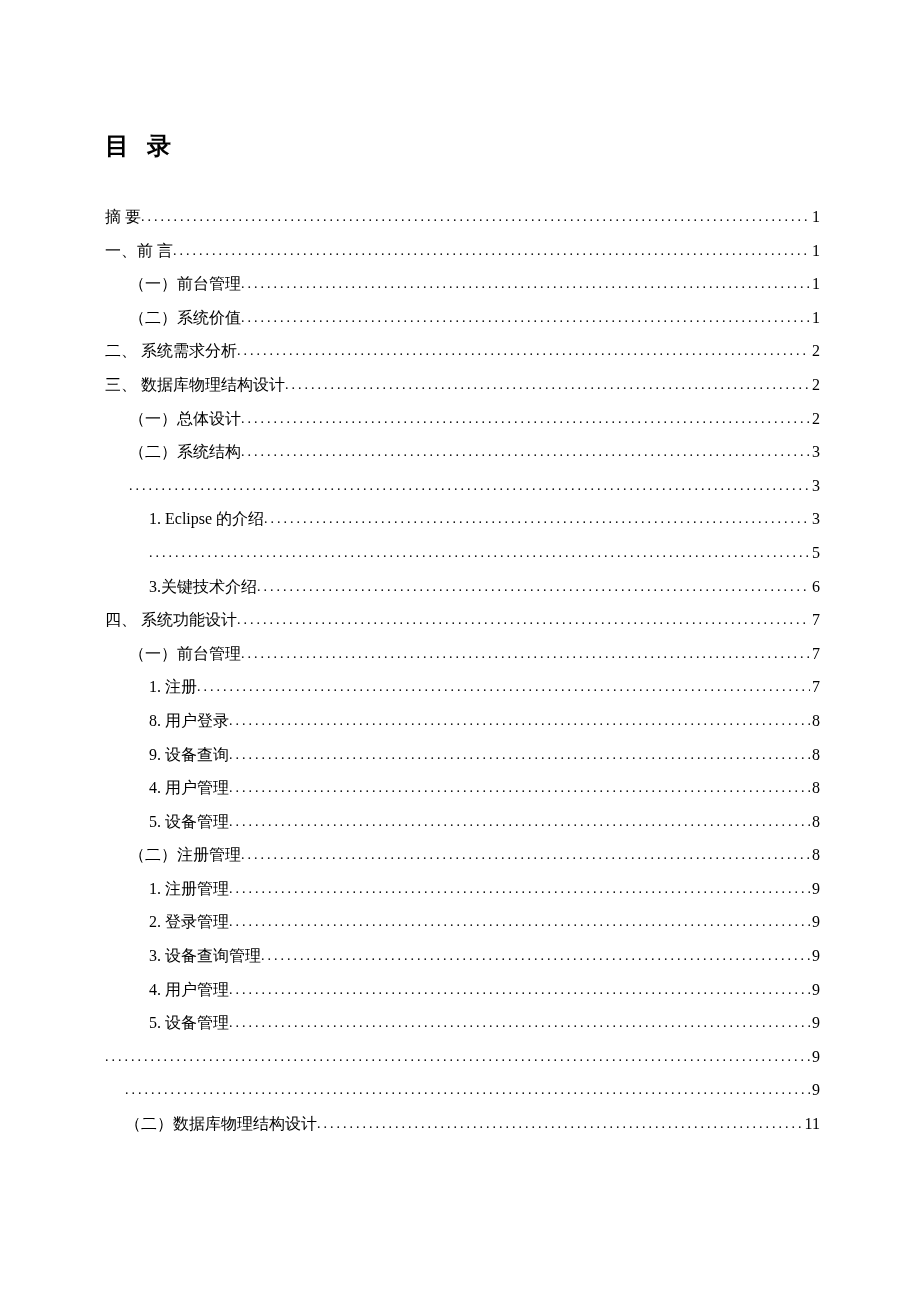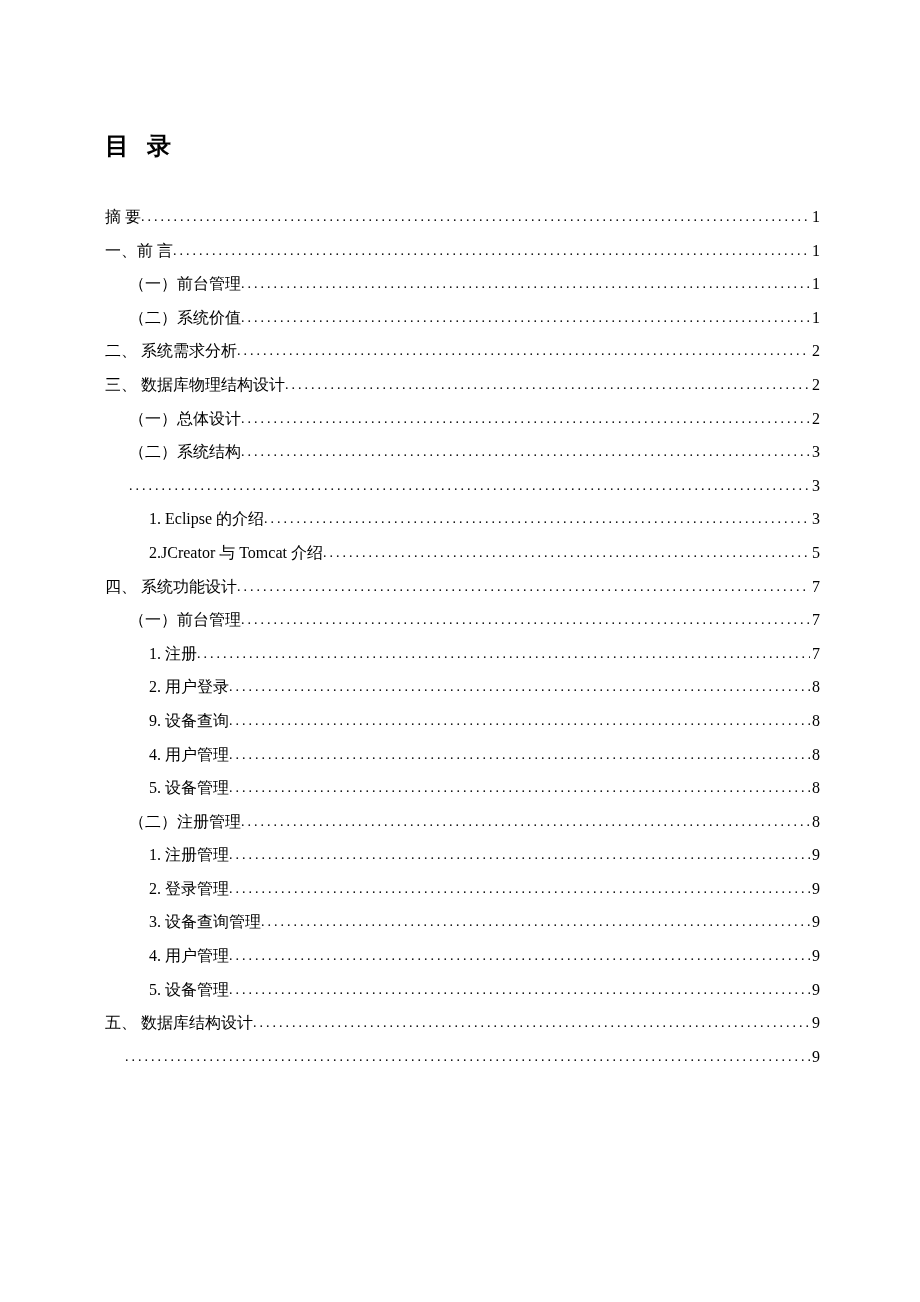--- a/index.html
+++ b/index.html
@@ -100,41 +100,45 @@
       <div class="toc-entry indent-1">
         <span class="toc-dots"></span>
         <span class="toc-page">3</span>
       </div>
       <div class="toc-entry indent-2">
         <span class="toc-label">1. Eclipse 的介绍 </span>
         <span class="toc-dots"></span>
         <span class="toc-page">3</span>
       </div>
       <div class="toc-entry indent-2">
-        <span class="toc-label">2.JCreator 与 Tomcat 介绍</span>
         <span class="toc-dots"></span>
         <span class="toc-page">5</span>
+      </div>
+      <div class="toc-entry indent-2">
+        <span class="toc-label">3.关键技术介绍 </span>
+        <span class="toc-dots"></span>
+        <span class="toc-page">6</span>
       </div>
       <div class="toc-entry indent-0">
         <span class="toc-label">四、 系统功能设计</span>
         <span class="toc-dots"></span>
         <span class="toc-page">7</span>
       </div>
       <div class="toc-entry indent-1">
         <span class="toc-label">（一）前台管理</span>
         <span class="toc-dots"></span>
         <span class="toc-page">7</span>
       </div>
       <div class="toc-entry indent-2">
         <span class="toc-label">1.  注册 </span>
         <span class="toc-dots"></span>
         <span class="toc-page">7</span>
       </div>
       <div class="toc-entry indent-2">
-        <span class="toc-label">2.  用户登录 </span>
+        <span class="toc-label">8.  用户登录 </span>
         <span class="toc-dots"></span>
         <span class="toc-page">8</span>
       </div>
       <div class="toc-entry indent-2">
         <span class="toc-label">9.  设备查询 </span>
         <span class="toc-dots"></span>
         <span class="toc-page">8</span>
       </div>
       <div class="toc-entry indent-2">
         <span class="toc-label">4.  用户管理 </span>
@@ -170,22 +174,26 @@
         <span class="toc-label">4.  用户管理 </span>
         <span class="toc-dots"></span>
         <span class="toc-page">9</span>
       </div>
       <div class="toc-entry indent-2">
         <span class="toc-label">5.  设备管理 </span>
         <span class="toc-dots"></span>
         <span class="toc-page">9</span>
       </div>
       <div class="toc-entry indent-0">
-        <span class="toc-label">五、 数据库结构设计</span>
         <span class="toc-dots"></span>
         <span class="toc-page">9</span>
       </div>
       <div class="toc-entry indent-alt">
         <span class="toc-dots"></span>
         <span class="toc-page">9</span>
       </div>
+      <div class="toc-entry indent-alt">
+        <span class="toc-label">（二）数据库物理结构设计</span>
+        <span class="toc-dots"></span>
+        <span class="toc-page">11</span>
+      </div>
     </div>
 </div>
 
 </body></html>

